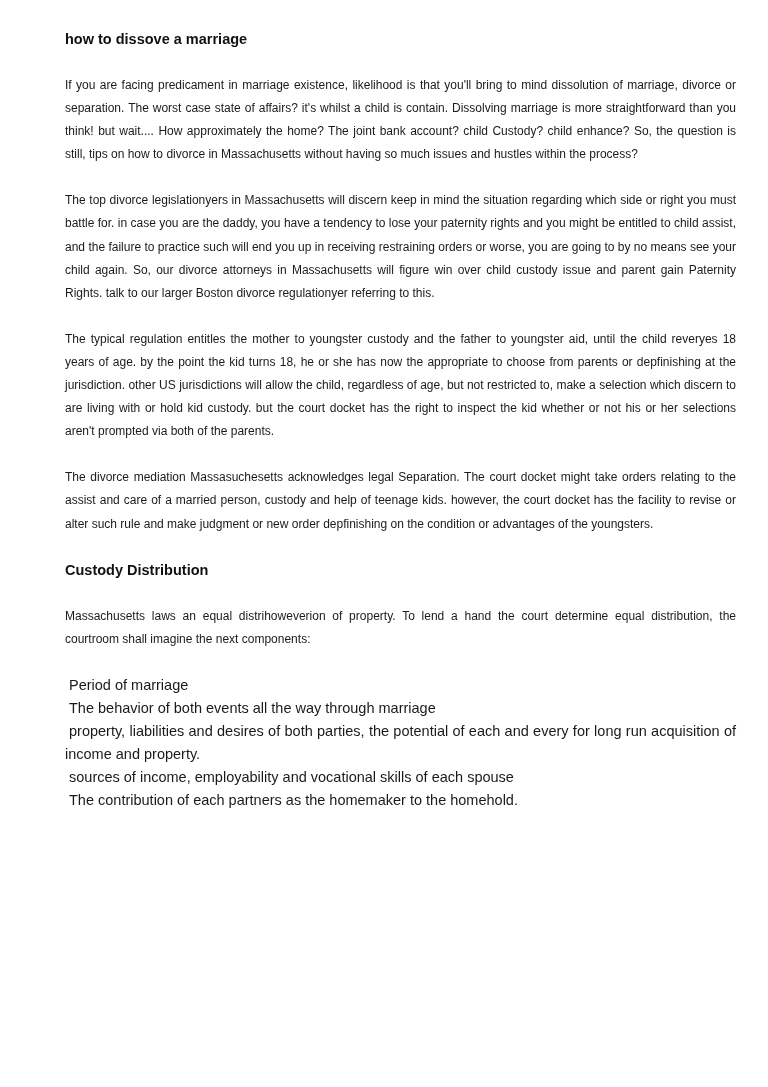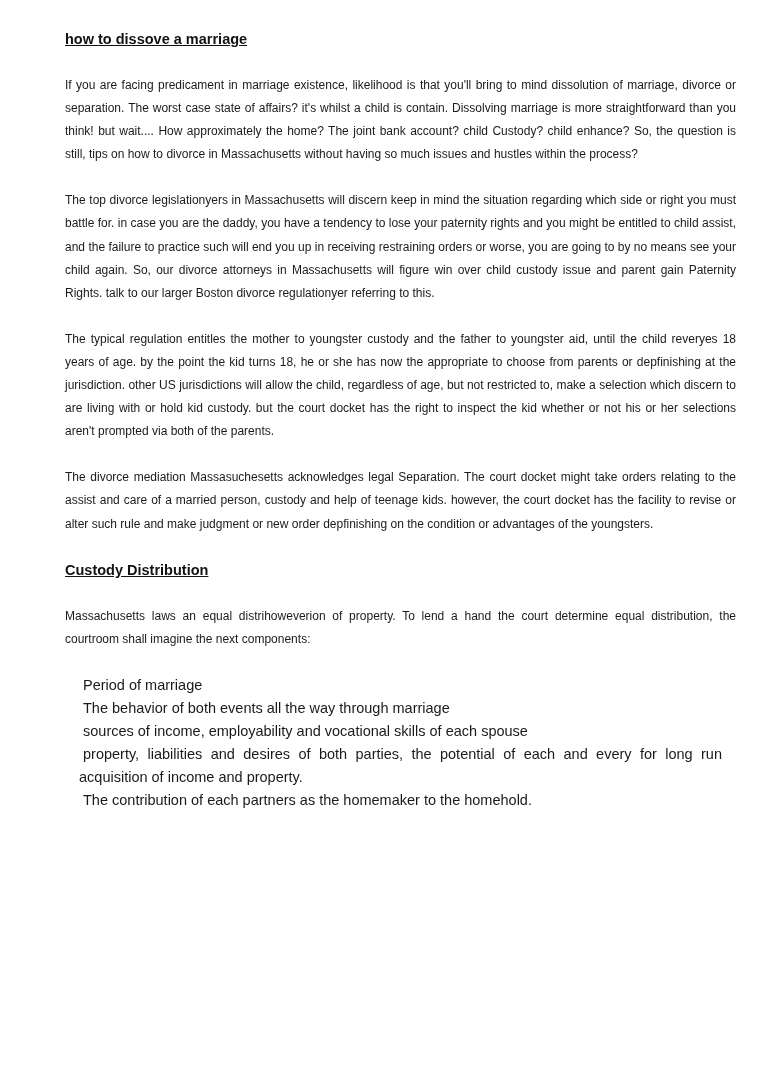--- a/index.html
+++ b/index.html
@@ -20,30 +20,29 @@
       left: 65px;
       top: 28px;
       width: 671px;
     }
     .heading {
       font-weight: bold;
       font-size: 14.5px;
       line-height: 23px;
       margin: 0 0 23px 0;
       color: #111;
-      text-decoration: underline;
     }
     .para {
       font-size: 12px;
       line-height: 23.1px;
       text-align: justify;
       margin: 0 0 23px 0;
     }
     .list {
-      margin: 14px;
+      margin: 0;
       padding: 0;
       list-style: none;
     }
     .list-item {
       font-size: 14.5px;
       line-height: 23.1px;
       text-align: justify;
       text-indent: 4px;
       margin: 0;
     }
@@ -59,17 +58,17 @@
   <p class="para">The typical regulation entitles the mother to youngster custody and the father to youngster aid, until the child reveryes 18 years of age. by the point the kid turns 18, he or she has now the appropriate to choose from parents or depfinishing at the jurisdiction. other US jurisdictions will allow the child, regardless of age, but not restricted to, make a selection which discern to are living with or hold kid custody. but the court docket has the right to inspect the kid whether or not his or her selections aren't prompted via both of the parents.</p>
 
   <p class="para">The divorce mediation Massasuchesetts acknowledges legal Separation. The court docket might take orders relating to the assist and care of a married person, custody and help of teenage kids. however, the court docket has the facility to revise or alter such rule and make judgment or new order depfinishing on the condition or advantages of the youngsters.</p>
 
   <h2 class="heading">Custody Distribution</h2>
   <p class="para">Massachusetts laws an equal distrihoweverion of property. To lend a hand the court determine equal distribution, the courtroom shall imagine the next components:</p>
 
   <ul class="list">
     <li class="list-item">Period of marriage</li>
     <li class="list-item">The behavior of both events all the way through marriage</li>
+    <li class="list-item">property, liabilities and desires of both parties, the potential of each and every for long run acquisition of income and property.</li>
     <li class="list-item">sources of income, employability and vocational skills of each spouse</li>
-    <li class="list-item">property, liabilities and desires of both parties, the potential of each and every for long run acquisition of income and property.</li>
     <li class="list-item">The contribution of each partners as the homemaker to the homehold.</li>
   </ul>
 </div>
 
 </body></html>

